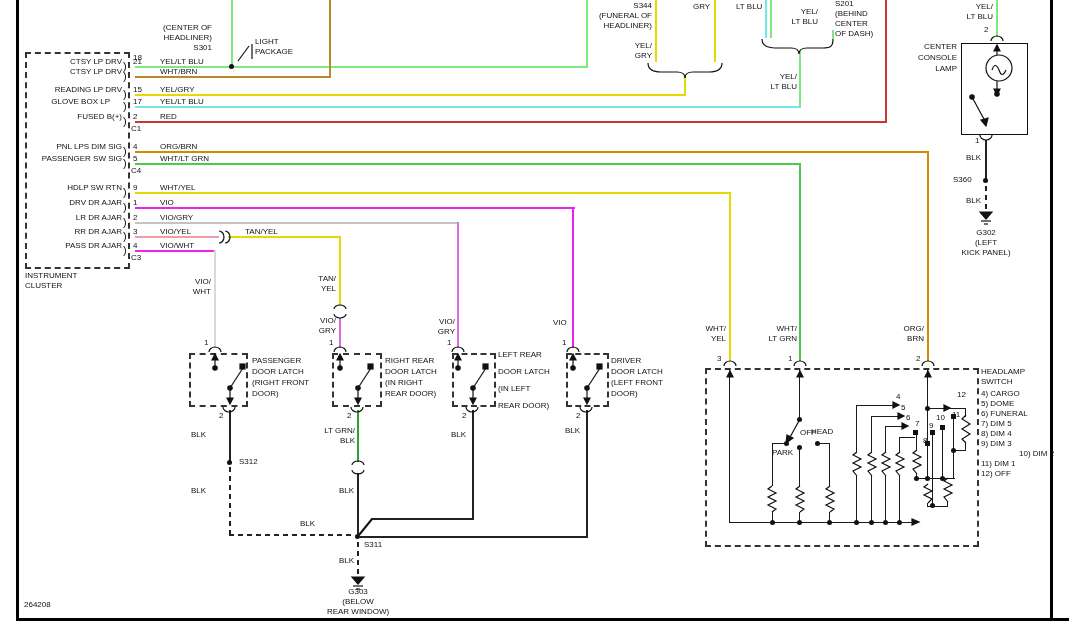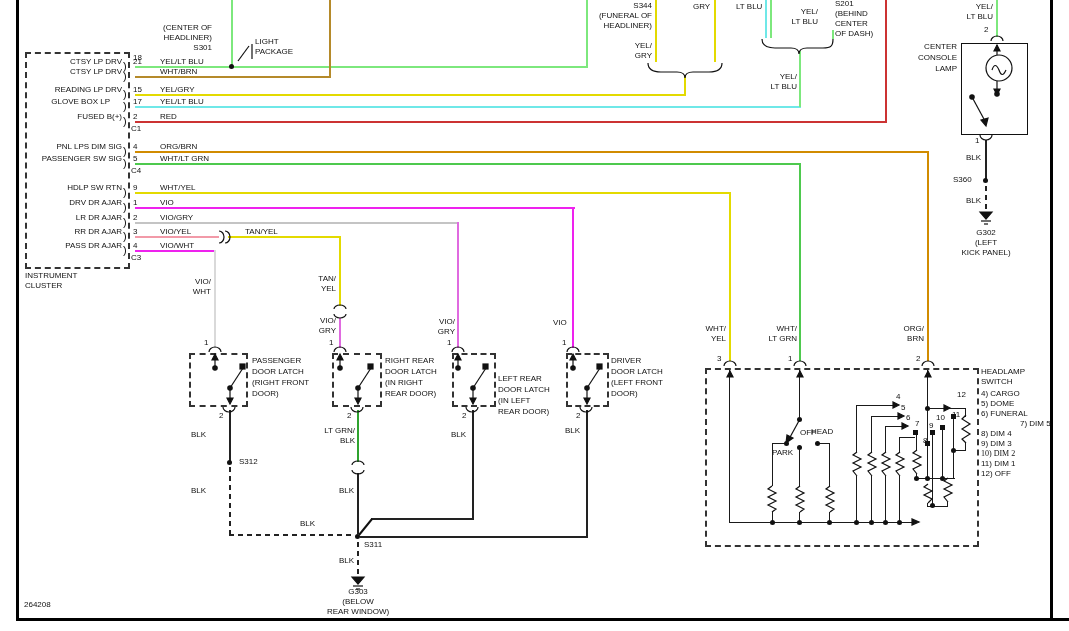--- a/index.html
+++ b/index.html
@@ -163,21 +163,21 @@
   <div class="box" style="left:566px;top:353px;width:39px;height:50px;"></div>
 
   <div class="t" style="left:252px;top:355px;line-height:11px;">PASSENGER
 DOOR LATCH
 (RIGHT FRONT
 DOOR)</div>
   <div class="t" style="left:385px;top:355px;line-height:11px;">RIGHT REAR
 DOOR LATCH
 (IN RIGHT
 REAR DOOR)</div>
-  <div class="t" style="left:498px;top:373px;line-height:11px;">LEFT REAR
+  <div class="t" style="left:498px;top:346px;line-height:17px;">LEFT REAR
 DOOR LATCH
 (IN LEFT
 REAR DOOR)</div>
   <div class="t" style="left:611px;top:355px;line-height:11px;">DRIVER
 DOOR LATCH
 (LEFT FRONT
 DOOR)</div>
 
   <div class="t" style="left:204px;top:338px;">1</div>
   <div class="t" style="left:329px;top:338px;">1</div>
@@ -255,24 +255,24 @@
   <div class="t" style="left:929px;top:421px;">9</div>
   <div class="t" style="left:936px;top:413px;">10</div>
   <div class="t" style="left:952px;top:410px;">11</div>
   <div class="t" style="left:957px;top:390px;">12</div>
 
   <div class="t" style="left:981px;top:367px;">HEADLAMP
 SWITCH</div>
   <div class="t" style="left:981px;top:389px;">4) CARGO</div>
   <div class="t" style="left:981px;top:399px;">5) DOME</div>
   <div class="t" style="left:981px;top:409px;">6) FUNERAL</div>
-  <div class="t" style="left:981px;top:419px;margin-left:39px;">7) DIM 5</div>
+  <div class="t" style="left:981px;top:419px;">7) DIM 5</div>
   <div class="t" style="left:981px;top:429px;">8) DIM 4</div>
   <div class="t" style="left:981px;top:439px;">9) DIM 3</div>
-  <div class="t" style="left:981px;top:449px;font-family:Liberation Serif, serif;">10) DIM 2</div>
+  <div class="t" style="left:1019px;top:449px;">10) DIM 2</div>
   <div class="t" style="left:981px;top:459px;">11) DIM 1</div>
   <div class="t" style="left:981px;top:469px;">12) OFF</div>
 
   <div class="vw1" style="left:729px;top:370px;height:152px;"></div>
   <div class="hw1" style="left:729px;top:522px;width:185px;"></div>
   <div class="vw1" style="left:799px;top:370px;height:49px;"></div>
   <div class="hw1" style="left:772px;top:443px;width:14px;"></div>
   <div class="vw1" style="left:772px;top:443px;height:43px;"></div>
   <div class="vw1" style="left:772px;top:512px;height:10px;"></div>
   <div class="vw1" style="left:799px;top:447px;height:39px;"></div>

